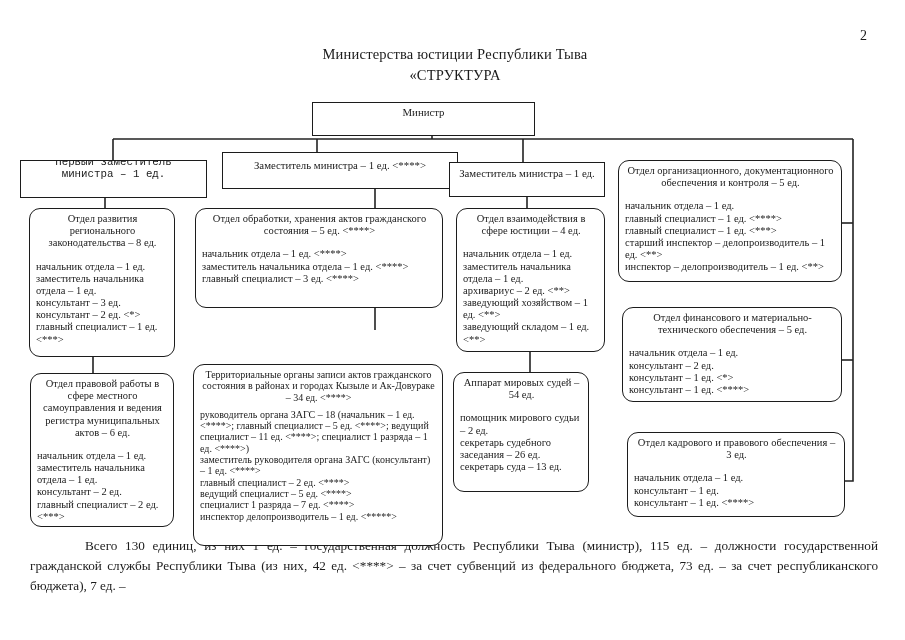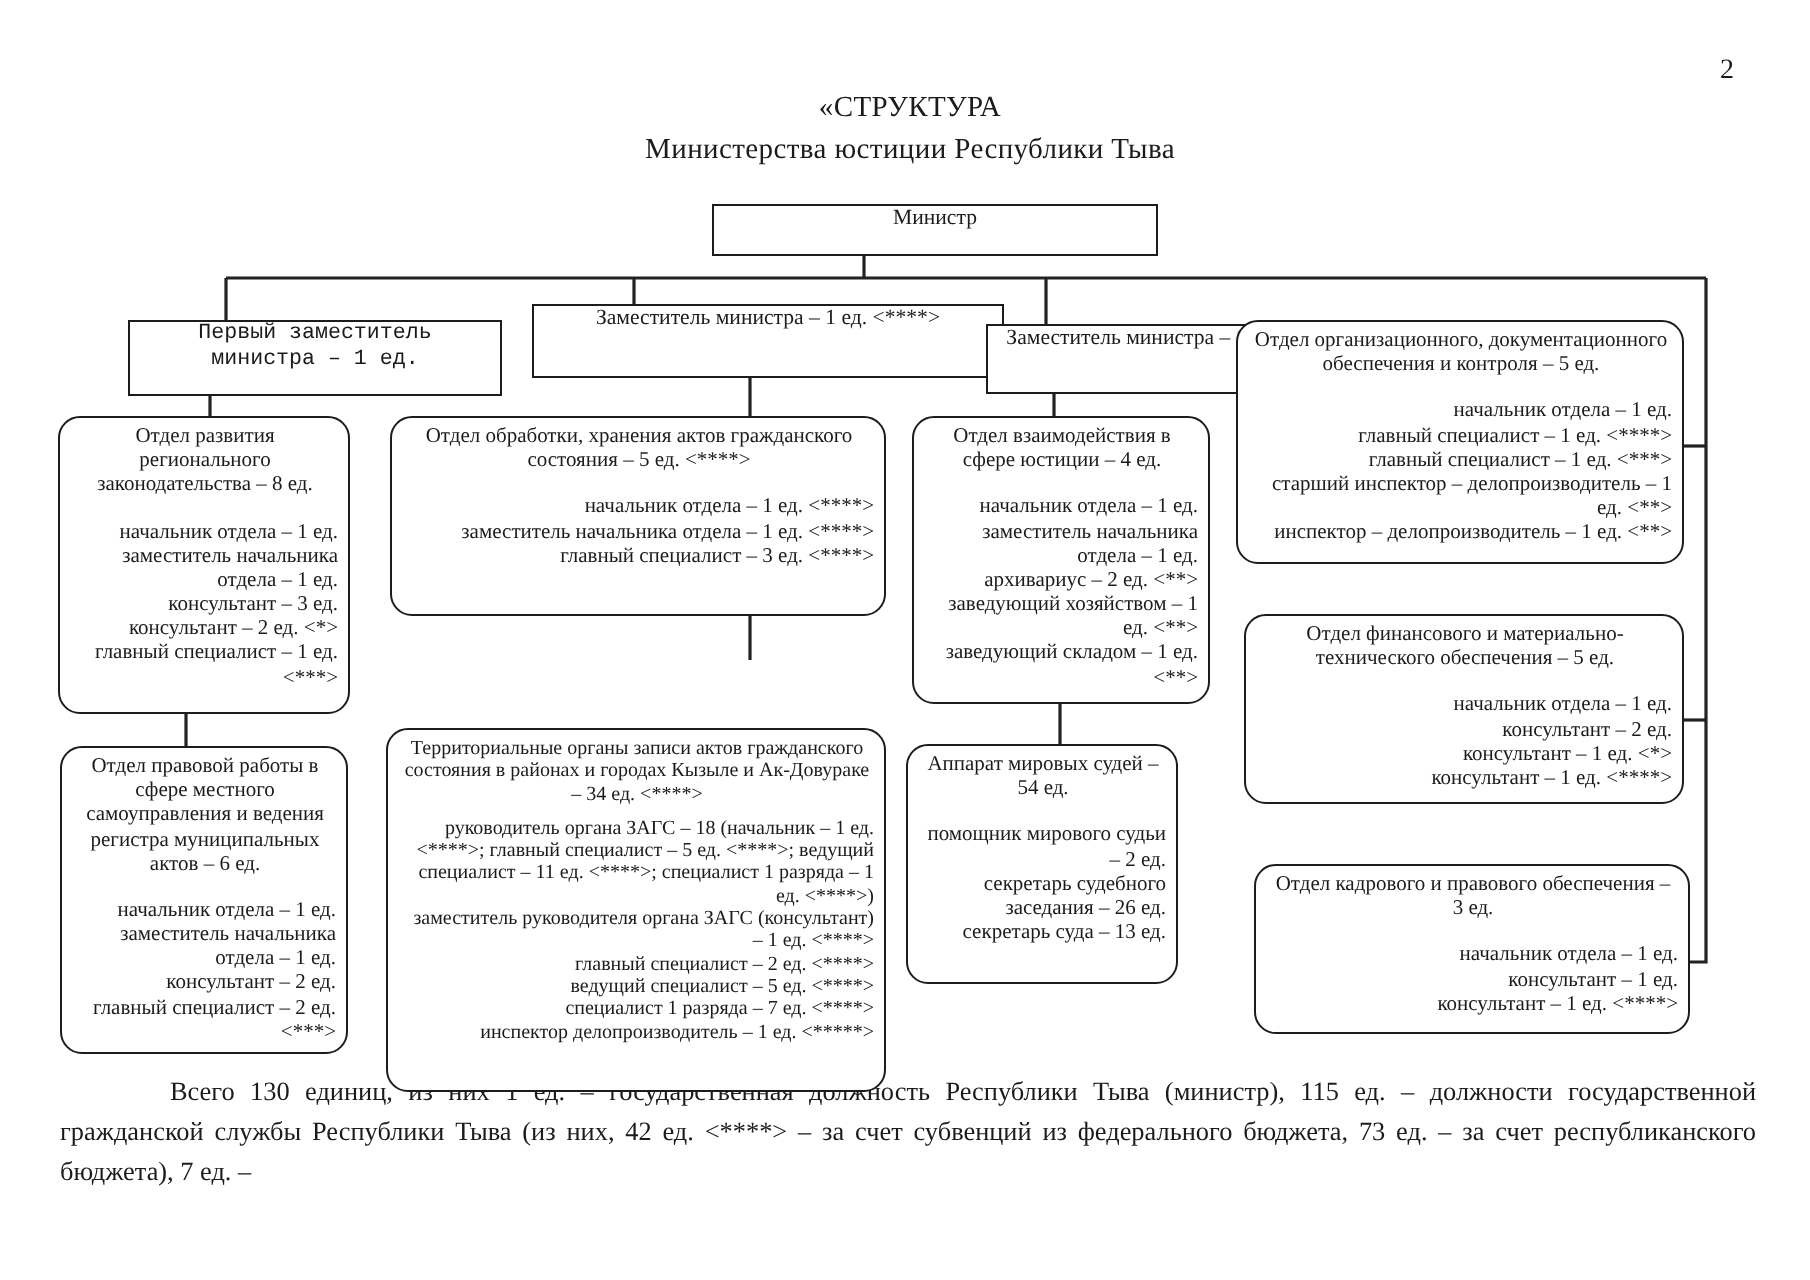--- a/index.html
+++ b/index.html
@@ -9,42 +9,42 @@
     overflow:hidden;margin:0 auto;
   }
   .page-number{position:absolute;top:28px;left:860px;font-size:14px;}
   .doc-title{position:absolute;top:44px;left:250px;width:410px;text-align:center;
     font-size:14.5px;line-height:1.45;letter-spacing:.2px;}
   .connectors{position:absolute;top:0;left:0;z-index:0;}
   .box{
     position:absolute;box-sizing:border-box;border:1.6px solid #1c1c1c;background:#fff;z-index:1;
     font-size:10.5px;line-height:1.16;overflow:hidden;
   }
-  .box.center{display:flex;align-items:flex-start;justify-content:center;text-align:center;
-    padding:0 6px;font-size:10.8px;margin-left:44px;}
+  .box.center{display:flex;align-items:flex-end;justify-content:center;text-align:center;
+    padding:16px 6px;font-size:10.8px;}
   .dept{padding:4px 5px 2px 6px;border-radius:11px;}
   .dept-title{text-align:center;margin-bottom:11px;}
   .dept-compact{font-size:10px;line-height:1.13;margin-top:36px;}
   .dept-compact .dept-title{margin-bottom:6px;}
-  .staff-line{text-align:right;}
+  .staff-line{text-align:left;}
   .footer-note{
     position:absolute;left:30px;top:536px;width:848px;
     font-size:13.2px;line-height:1.5;text-indent:55px;text-align:justify;
   }
 </style>
 </head>
 <body>
 
 <div class="page">
 
   <div class="page-number">2</div>
 
   <div class="doc-title">
+    <div>Министерства юстиции Республики Тыва</div>
     <div>«СТРУКТУРА</div>
-    <div>Министерства юстиции Республики Тыва</div>
   </div>
 
   <svg class="connectors" width="905" height="640" viewBox="0 0 905 640" fill="none" stroke="#222" stroke-width="1.6">
     <path d="M432,128 V139"></path>
     <path d="M113,139 H853"></path>
     <path d="M113,139 V162"></path>
     <path d="M317,139 V154"></path>
     <path d="M523,139 V164"></path>
     <path d="M853,139 V481 H845"></path>
     <path d="M853,223 H842"></path>

